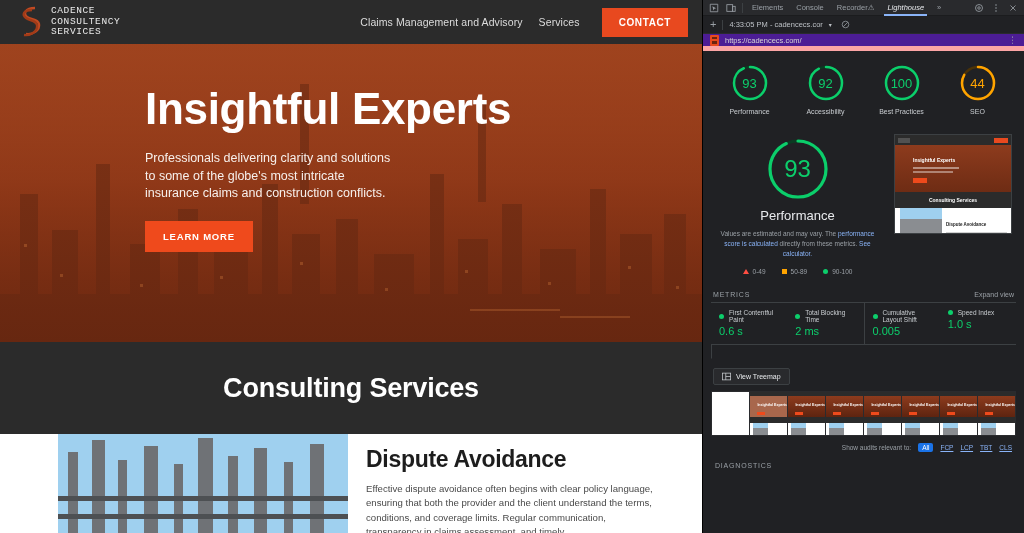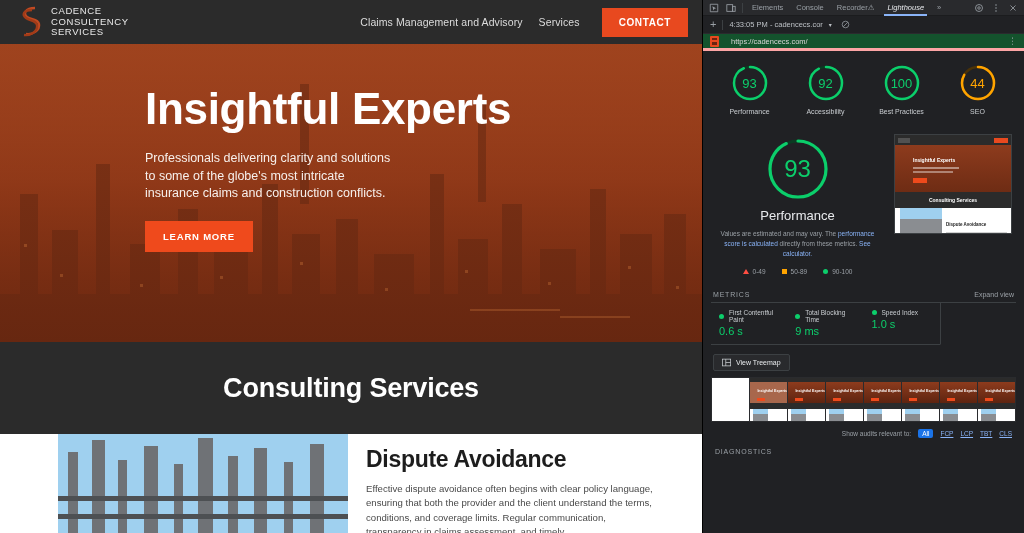--- a/index.html
+++ b/index.html
@@ -15,21 +15,21 @@
 
   .site-header {
     height: 44px; background: #2b2b2b; display: flex; align-items: center;
     padding: 0 14px 0 18px; position: relative; z-index: 5;
   }
   .logo-wrap { display: flex; align-items: center; gap: 7px; }
   .logo-mark { width: 26px; height: 34px; position: relative; flex: none; }
   .logo-mark svg { display:block; }
   .logo-text {
     color: #e9e9e9; font-size: 9.5px; line-height: 10.6px;
-    letter-spacing: .6px; font-weight: 400; white-space: pre-line;
+    letter-spacing: .6px; font-weight: 400; white-space: pre-line; font-family: Liberation Mono, monospace;
   }
   .nav { margin-left: auto; display: flex; align-items: center; gap: 16px; }
   .nav-link { color: #dcdcdc; font-size: 10.5px; letter-spacing: .1px; text-decoration:none; cursor:pointer;}
   .contact-btn {
     background: #e8491f; color: #fff; font-size: 10px; font-weight: 700;
     letter-spacing: .6px; padding: 9px 17px; border: none; cursor: pointer;
     margin-left: 6px;
   }
 
   
@@ -94,22 +94,22 @@
   .dt-runbar {
     height: 18px; background: #202124; display: flex; align-items: center; gap: 6px;
     padding: 0 7px; border-bottom: 1px solid #2a2b2e; flex: none;
   }
   .plus { color:#9aa0a6; font-size: 11px; line-height:1; cursor:pointer; }
   .vline { width:1px;height:10px;background:#3c4043; }
   .run-label { color:#bdc1c6; font-size: 7.5px; cursor:pointer; }
   .caret { color:#bdc1c6; font-size: 6px; }
 
   .dt-urlbar {
-    height: 17px; background: #14532d; display:flex; align-items:center; gap:12px;
-    padding: 0 7px; border-bottom:3px solid #fca5a5; flex:none;
+    height: 17px; background: #4c1d95; display:flex; align-items:center; gap:6px;
+    padding: 0 7px; border-bottom:5px solid #fca5a5; flex:none;
   }
   .fav { width:9px; height:11px; background:#e8491f; position:relative; border-radius:1px; flex:none;}
   .fav::after{content:'';position:absolute;left:2px;top:2px;width:5px;height:2px;background:#6b2410;}
   .fav::before{content:'';position:absolute;left:2px;top:6px;width:5px;height:3px;background:#6b2410;}
   .url { color:#d6d6d6; font-size:7.5px; }
   .kebab-sm { margin-left:auto; color:#9aa0a6; font-size:9px; letter-spacing:0; cursor:pointer; }
 
   .lh-body { flex:1; overflow: hidden; background:#202124; }
 
   
@@ -488,21 +488,28 @@
             <span class="m-dot"></span>
             <span class="m-name">First Contentful Paint</span>
           </div>
           <div class="m-val">0.6 s</div>
         </div>
         <div class="m-cell">
           <div class="m-top">
             <span class="m-dot"></span>
             <span class="m-name">Total Blocking Time</span>
           </div>
-          <div class="m-val">9 ms</div>
+          <div class="m-val">2 ms</div>
+        </div>
+        <div class="m-cell rt">
+          <div class="m-top">
+            <span class="m-dot"></span>
+            <span class="m-name">Cumulative Layout Shift</span>
+          </div>
+          <div class="m-val">0.005</div>
         </div>
         <div class="m-cell">
           <div class="m-top">
             <span class="m-dot"></span>
             <span class="m-name">Speed Index</span>
           </div>
           <div class="m-val">1.0 s</div>
         </div>
         <div class="m-cell rt empty"></div>
       </div>

